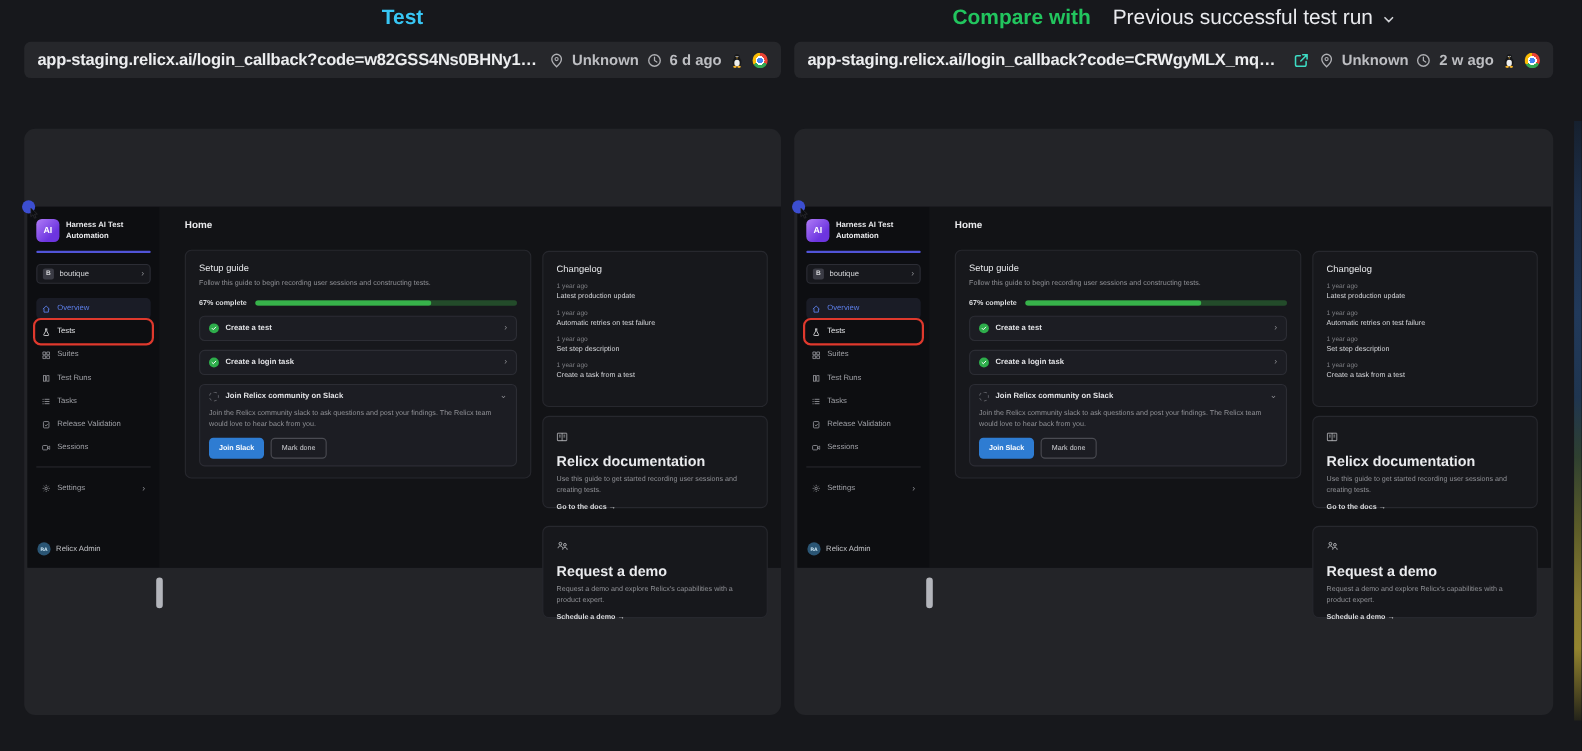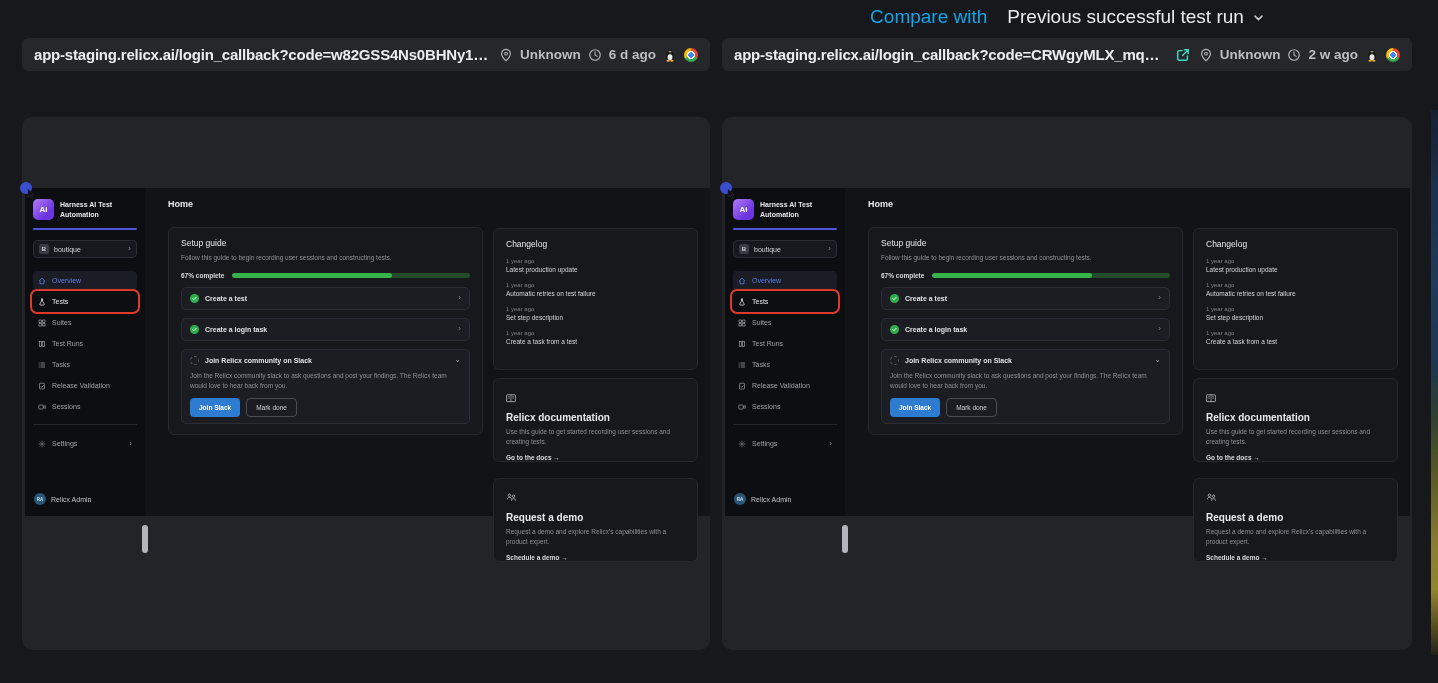--- a/index.html
+++ b/index.html
@@ -5,21 +5,21 @@
   * { margin:0; padding:0; box-sizing:border-box; }
   html,body { background:#101114; }
   body { font-family:"Liberation Sans", sans-serif; }
   .canvas { position:relative; width:1438px; height:683px; background:#17181c; overflow:hidden; }
 
   
   .col-header { position:absolute; top:3px; height:28px; display:flex; align-items:center; justify-content:center; gap:20px; }
   .col-header.left  { left:22px;  width:688px; }
   .col-header.right { left:722px; width:690px; }
   .title-cyan { color:#38c6f4; font-size:19px; font-weight:bold; }
-  .title-teal { color:#0ea5e9; font-size:19px; font-weight:normal; }
+  .title-teal { color:#22c55e; font-size:19px; font-weight:bold; }
   .dropdown { display:flex; align-items:center; gap:9px; cursor:pointer; }
   .dropdown span { color:#e9eaee; font-size:19px; font-weight:normal; }
 
   
   .urlbar { position:absolute; top:38px; height:33px; background:#26272b; border-radius:6px;
             display:flex; align-items:center; padding:0 12px; gap:9px; }
   .urlbar.left  { left:22px;  width:688px; }
   .urlbar.right { left:722px; width:690px; }
   .url-text { color:#ecedef; font-size:15px; font-weight:bold; white-space:nowrap; overflow:hidden;
               text-overflow:ellipsis; letter-spacing:-0.2px; }
@@ -87,33 +87,36 @@
   .task-buttons { display:flex; gap:6px; margin-top:8px; }
   .btn-primary { background:#2e7cd2; color:#fff; font-size:6.5px; font-weight:bold; border:none;
                  border-radius:4px; padding:5px 9px; cursor:pointer; font-family:inherit; }
   .btn-outline { background:none; color:#cfd0d4; font-size:6.5px; border:1px solid #4a4b52;
                  border-radius:4px; padding:5px 9px; cursor:pointer; font-family:inherit; }
   .changelog-card { left:348px; top:40px; width:205px; height:142px; }
   .cl-time { color:#808186; font-size:6px; margin-top:9px; }
   .cl-text { color:#d5d6da; font-size:6.5px; margin-top:2px; }
   .docs-card { left:348px; top:190px; width:205px; height:84px; }
   .demo-card { left:348px; top:290px; width:205px; height:84px; }
-  .info-title { color:#e9eaed; font-size:10px; font-weight:bold; margin-top:5px; }
+  .info-title { color:#e9eaed; font-size:13px; font-weight:bold; margin-top:5px; }
   .info-link { color:#dadbde; font-size:6.5px; font-weight:bold; margin-top:7px; cursor:pointer; }
 
   
   .edge-strip { position:absolute; right:0; top:110px; bottom:28px; width:7px;
       background:linear-gradient(#16202e 0%, #1d2f4a 14%, #21395a 32%, #1f3550 46%,
                  #2f4030 56%, #5c5c28 68%, #8a7d33 80%, #93842f 88%, #4a4420 96%, #23231a 100%); }
 </style>
 </head>
 <body>
 
 <div class="canvas">
 
+  <div class="col-header left">
+    <span class="title-cyan">Test</span>
+  </div>
   <div class="col-header right">
     <span class="title-teal">Compare with</span>
     <div class="dropdown">
       <span>Previous successful test run</span>
       <svg width="11" height="11" viewBox="0 0 16 16">
           <path d="M3 6l5 5 5-5" fill="none" stroke="#cfd0d4" stroke-width="2.2" stroke-linecap="round"></path>
         </svg>
     </div>
   </div>
 

